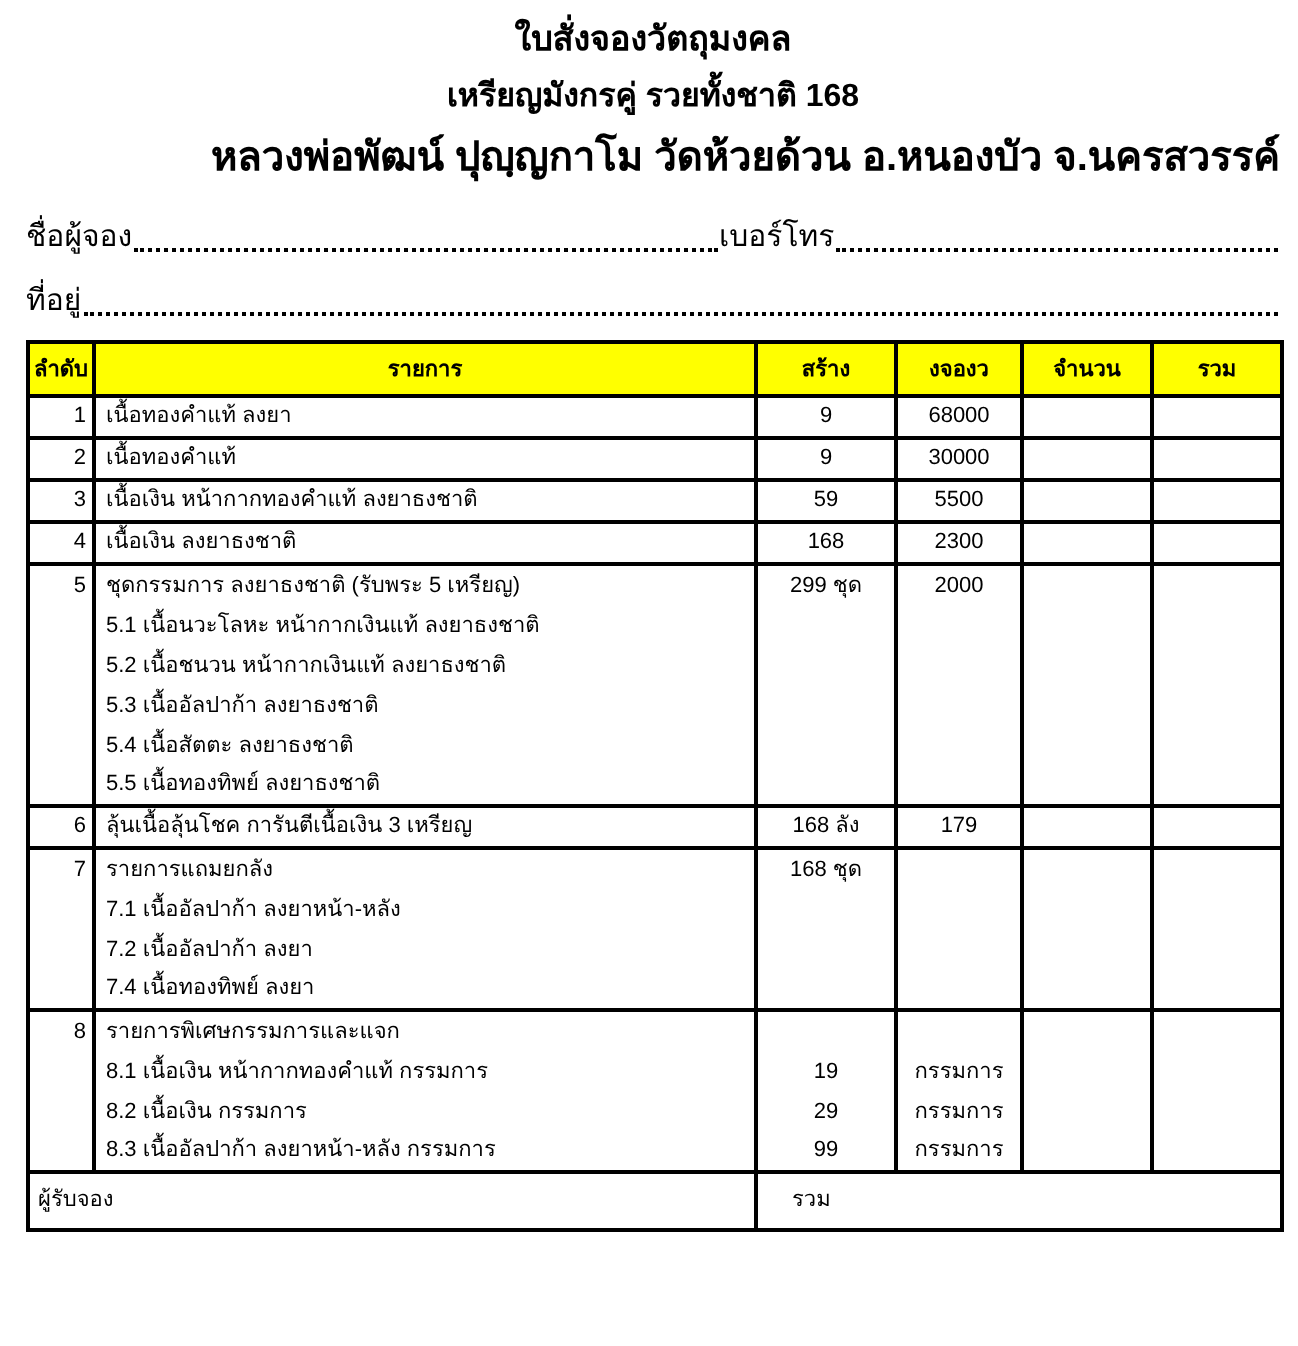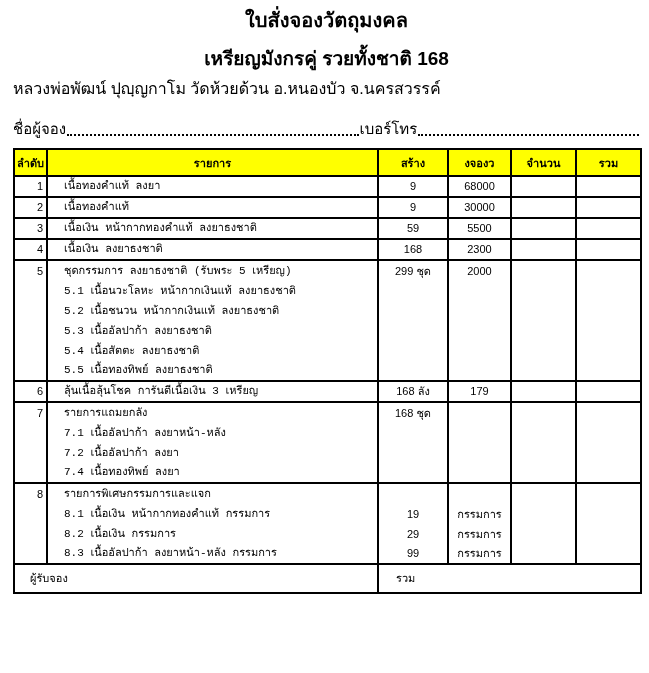--- a/index.html
+++ b/index.html
@@ -3,23 +3,23 @@
 <meta charset="utf-8">
 <style>
   :root { --header-bg:#FFFF00; --line:#000000; }
   * { box-sizing: border-box; }
   html,body { margin:0; padding:0; }
   body {
     width:649px; height:673px; background:#ffffff; color:#000;
     font-family:"Liberation Sans","DejaVu Sans",sans-serif;
   }
   .page { padding:8px 9px 0 13px; }
-  .t1 { text-align:center; font-weight:bold; font-size:20px; line-height:24px; }
-  .t2 { text-align:center; font-weight:bold; font-size:19px; line-height:30px; margin-top:12px; }
-  .t3 { text-align:left; font-weight:normal; font-size:16px; line-height:26px; margin-top:2px; }
+  .t1 { text-align:center; font-weight:bold; font-size:17px; line-height:24px; }
+  .t2 { text-align:center; font-weight:bold; font-size:16px; line-height:30px; margin-top:2px; }
+  .t3 { text-align:right; font-weight:bold; font-size:20px; line-height:26px; margin-top:2px; }
   .fill-row { display:flex; align-items:flex-end; font-size:15px; height:27px; margin-top:10px; }
   .fill-row.addr { margin-top:5px; }
   .fill-label { flex:0 0 auto; white-space:nowrap; line-height:20px; }
   .leader { border-bottom:2px dotted #000; margin:0 1px 3px 1px; height:1px; }
   .leader.g-name { flex-grow:1.32; }
   .leader.g-phone { flex-grow:1; }
   .leader.g-addr { flex-grow:1; }
   table.order {
     border-collapse:collapse; table-layout:fixed; width:627px;
     margin-top:9px; font-size:11px;
@@ -32,42 +32,46 @@
     font-weight:bold; height:27px; text-align:center; padding:0; line-height:18px;
   }
   td {
     border-left:2px solid var(--line); border-right:2px solid var(--line);
     height:21px; padding:0; vertical-align:middle; line-height:19px;
     overflow:hidden; white-space:nowrap;
   }
   tr.sep td { border-top:2px solid var(--line); }
   tr.sub td { height:20px; }
   td.no { text-align:right; padding-right:3px; }
-  td.item { text-align:left; padding-left:16px;font-family:Liberation Mono, monospace; }
+  td.item { text-align:left; padding-left:5px; }
   td.made, td.price { text-align:center; }
   tr.foot td { height:29px; }
-  td.foot-left { padding-left:15px; text-align:left; }
+  td.foot-left { padding-left:4px; text-align:left; }
   td.foot-sum { padding-left:17px; text-align:left; }
 </style>
 </head>
 <body>
 
 <div class="page">
 
   <div class="t1">ใบสั่งจองวัตถุมงคล</div>
   <div class="t2">เหรียญมังกรคู่ รวยทั้งชาติ 168</div>
   <div class="t3">หลวงพ่อพัฒน์ ปุญฺญกาโม วัดห้วยด้วน อ.หนองบัว จ.นครสวรรค์</div>
 
   <div class="fill-row">
     <span class="fill-label">ชื่อผู้จอง</span>
     <span class="leader g-name"></span>
     <span class="fill-label">เบอร์โทร</span>
     <span class="leader g-phone"></span>
   </div>
 
+  <div class="fill-row addr">
+    <span class="fill-label">ที่อยู่</span>
+    <span class="leader g-addr"></span>
+  </div>
 
   <table class="order">
     <colgroup>
       <col class="c-no">
         <col class="c-item">
         <col class="c-made">
       <col class="c-price">
         <col class="c-qty">
         <col class="c-total">
     </colgroup>

